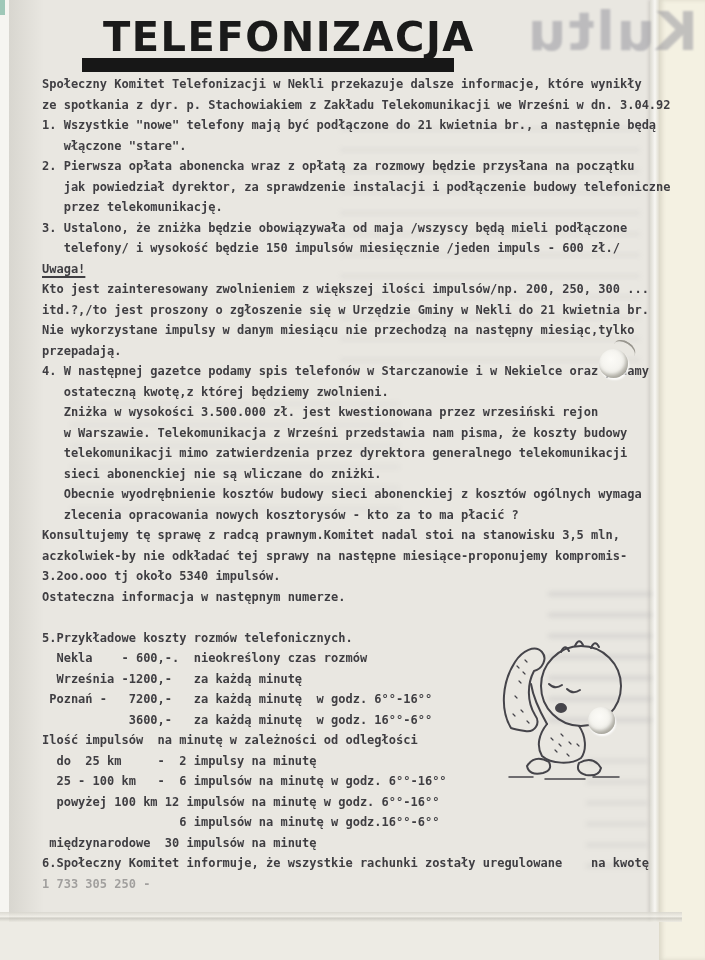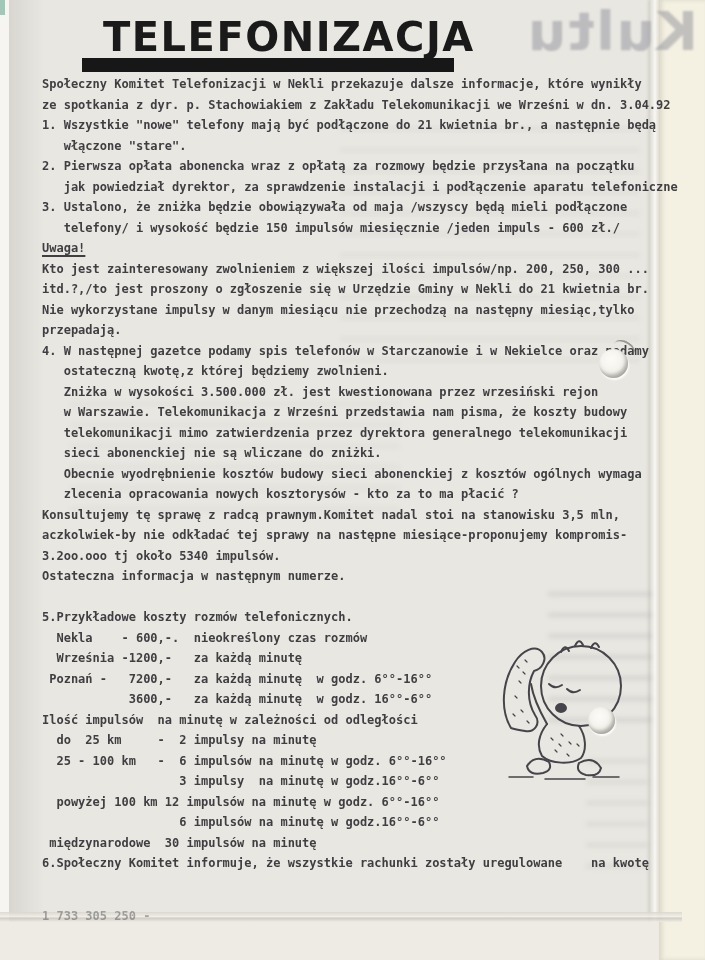--- a/index.html
+++ b/index.html
@@ -45,21 +45,21 @@
   .smudge.s3{left:548px;top:585px;width:104px;height:145px;opacity:.20;}
   .smudge.s4{left:586px;top:752px;width:62px;height:125px;opacity:.14;}
 
   
   .doc-body{position:absolute;left:42px;top:74px;width:606px;}
   .line{
     height:20.5px;line-height:20.5px;white-space:pre;
     font-size:12px;font-weight:bold;color:#3f3e42;
   }
   .line.underlined{text-decoration:underline;text-decoration-thickness:1.6px;text-underline-offset:3px;}
-  .line.faint{opacity:.42;margin-top:32px;}
+  .line.faint{opacity:.42;}
 
   
   .hole{position:absolute;border-radius:50%;
     background:radial-gradient(circle at 42% 36%, #fcfbf7 0%, #f3f2ed 52%, #d6d4cc 74%, rgba(205,203,195,0) 100%);
     box-shadow:inset -2px -3px 4px rgba(130,128,118,.55), 1px 2px 2px rgba(255,255,255,.9);}
   .hole.h1{left:599px;top:349px;width:29px;height:29px;}
   .hole.h2{left:588px;top:707px;width:27px;height:27px;}
   .flap{position:absolute;left:612px;top:341px;width:24px;height:16px;border-radius:50%;
     border-top:2px solid rgba(110,108,98,.65);transform:rotate(32deg);}
 
@@ -85,21 +85,22 @@
 
 <div class="title">TELEFONIZACJA</div>
 <div class="title-bar"></div>
 
 <div class="doc-body">
     <div class="line">Społeczny Komitet Telefonizacji w Nekli przekazuje dalsze informacje, które wynikły</div>
     <div class="line">ze spotkania z dyr. p. Stachowiakiem z Zakładu Telekomunikacji we Wrześni w dn. 3.04.92</div>
     <div class="line">1. Wszystkie "nowe" telefony mają być podłączone do 21 kwietnia br., a następnie będą</div>
     <div class="line">   włączone "stare".</div>
     <div class="line">2. Pierwsza opłata abonencka wraz z opłatą za rozmowy będzie przysłana na początku</div>
-    <div class="line">   jak powiedział dyrektor, za sprawdzenie instalacji i podłączenie aparatu telefoniczne</div>
+    <div class="line">   jak powiedział dyrektor, za sprawdzenie instalacji i podłączenie budowy telefoniczne</div>
+    <div class="line">   przez telekomunikację.</div>
     <div class="line">3. Ustalono, że zniżka będzie obowiązywała od maja /wszyscy będą mieli podłączone</div>
     <div class="line">   telefony/ i wysokość będzie 150 impulsów miesięcznie /jeden impuls - 600 zł./</div>
     <div class="line underlined">Uwaga!</div>
     <div class="line">Kto jest zainteresowany zwolnieniem z większej ilości impulsów/np. 200, 250, 300 ...</div>
     <div class="line">itd.?,/to jest proszony o zgłoszenie się w Urzędzie Gminy w Nekli do 21 kwietnia br.</div>
     <div class="line">Nie wykorzystane impulsy w danym miesiącu nie przechodzą na następny miesiąc,tylko</div>
     <div class="line">przepadają.</div>
     <div class="line">4. W następnej gazetce podamy spis telefonów w Starczanowie i w Nekielce oraz podamy</div>
     <div class="line">   ostateczną kwotę,z której będziemy zwolnieni.</div>
     <div class="line">   Zniżka w wysokości 3.500.000 zł. jest kwestionowana przez wrzesiński rejon</div>
@@ -114,21 +115,20 @@
     <div class="line">Ostateczna informacja w następnym numerze.</div>
     <div class="line"></div>
     <div class="line">5.Przykładowe koszty rozmów telefonicznych.</div>
     <div class="line">  Nekla    - 600,-.  nieokreślony czas rozmów</div>
     <div class="line">  Września -1200,-   za każdą minutę</div>
     <div class="line"> Poznań -   7200,-   za każdą minutę  w godz. 6°°-16°°</div>
     <div class="line">            3600,-   za każdą minutę  w godz. 16°°-6°°</div>
     <div class="line">Ilość impulsów  na minutę w zależności od odległości</div>
     <div class="line">  do  25 km     -  2 impulsy na minutę</div>
     <div class="line">  25 - 100 km   -  6 impulsów na minutę w godz. 6°°-16°°</div>
-    <div class="line">                   3 impulsy  na minutę w godz.16°°-6°°</div>
     <div class="line">  powyżej 100 km 12 impulsów na minutę w godz. 6°°-16°°</div>
     <div class="line">                   6 impulsów na minutę w godz.16°°-6°°</div>
     <div class="line"> międzynarodowe  30 impulsów na minutę</div>
     <div class="line">6.Społeczny Komitet informuje, że wszystkie rachunki zostały uregulowane    na kwotę</div>
     <div class="line faint">1 733 305 250 -</div>
   </div>
 
 <div class="illustration">
   <svg viewBox="0 0 152 158" xmlns="http://www.w3.org/2000/svg">
     <g fill="none" stroke="#45444a" stroke-width="2" stroke-linecap="round">

